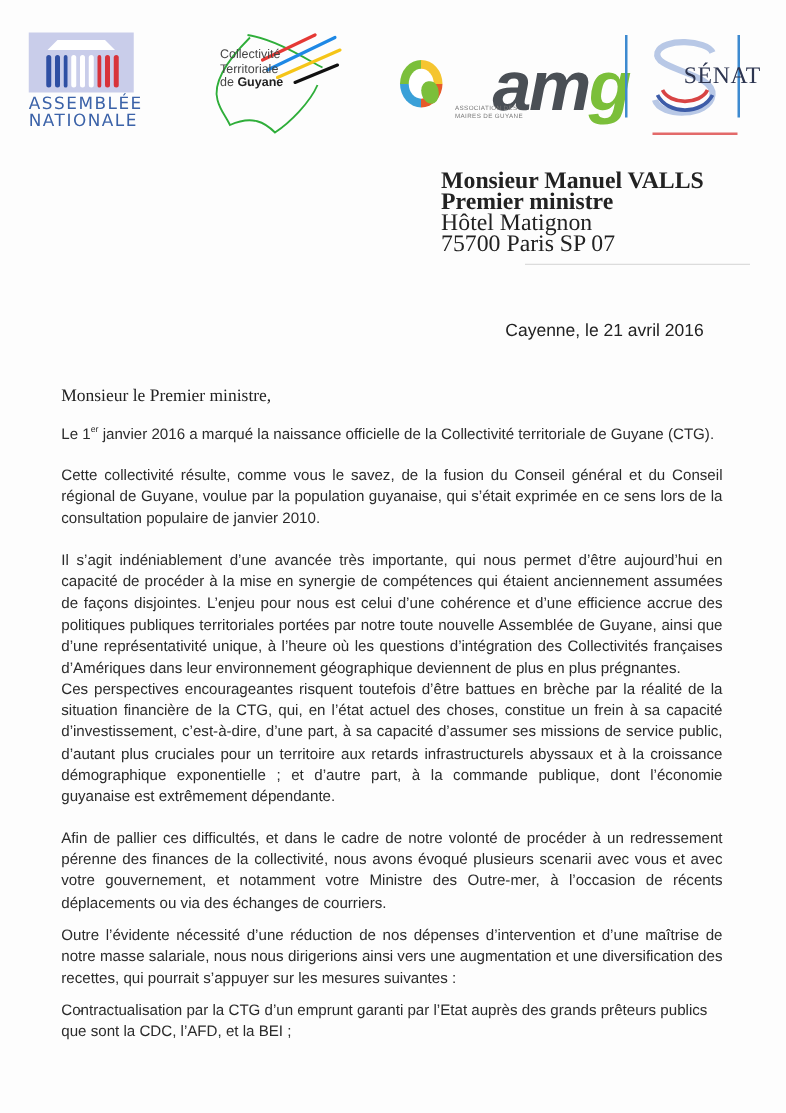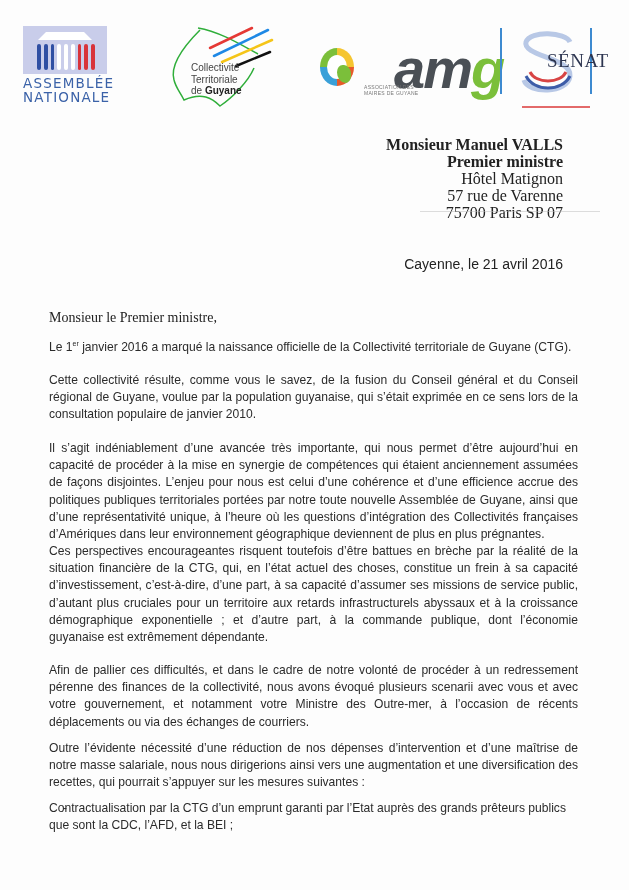--- a/index.html
+++ b/index.html
@@ -17,21 +17,21 @@
   .an { left: 23px; top: 26px; width: 86px; height: 80px; }
   .an-box { position: absolute; left: 0; top: 0; width: 84px; height: 48px; background: #c9cdea; }
   .an-pediment { position: absolute; left: 11px; top: 6px; width: 62px; height: 8px; }
   .an-cols { position: absolute; left: 14px; top: 18px; width: 58px; height: 26px; display: flex; gap: 3px; }
   .an-cols span { display: block; width: 5px; height: 26px; border-radius: 3px; }
   .an-text { position: absolute; left: 0; top: 50px; width: 88px; font-size: 13.5px; line-height: 14px; color: #3b62a8; letter-spacing: 1.2px; text-align: left; font-family: "DejaVu Sans", sans-serif; }
 
   
   .ctg { left: 162px; top: 18px; width: 118px; height: 100px; }
   .ctg svg { position: absolute; left: 0; top: 0; }
-  .ctg-text { position: absolute; left: 14px; top: 44px; font-size: 10px; line-height: 11.5px; color: #444; margin-left: 15px; }
+  .ctg-text { position: absolute; left: 14px; top: 20px; font-size: 10px; line-height: 11.5px; color: #444; }
   .ctg-text b { color: #222; font-weight: bold; text-align: center; }
 
   
   .amg { left: 320px; top: 44px; width: 140px; height: 60px; }
   .amg-circle { position: absolute; left: 0; top: 4px; width: 34px; height: 38px; border-radius: 50%;
     background: conic-gradient(#f5c530 0 25%, #e75a2a 25% 50%, #3aa0d8 50% 75%, #7bbf3a 75% 100%); }
   .amg-inner { position: absolute; left: 7px; top: 7px; width: 20px; height: 24px; border-radius: 50%; background: #fff; }
   .amg-map { position: absolute; left: 10px; top: 10px; width: 14px; height: 18px; background: #7bbf3a; border-radius: 40% 50% 40% 60%; }
   .amg-word { position: absolute; left: 38px; top: -8px; font-size: 56px; font-style: italic; font-weight: bold; letter-spacing: -2px; margin-left: 36px; }
   .amg-word .a, .amg-word .m { color: #4a4f55; }
@@ -39,21 +39,21 @@
   .amg-sub { position: absolute; left: 44px; top: 40px; font-size: 5px; line-height: 6px; color: #777; letter-spacing: 0.3px; }
 
   
   .senat { left: 500px; top: 28px; width: 95px; height: 82px; }
   .senat-bar { position: absolute; top: 0; width: 2px; height: 66px; background: #3d8ad0; }
   .senat-s { position: absolute; left: 8px; top: 0; }
   .senat-text { position: absolute; left: 7px; top: 22px; font-family: "Liberation Serif", "DejaVu Serif", serif; font-size: 19px; color: #2d3550; letter-spacing: 0.5px; margin-left: 40px; }
   .senat-line { position: absolute; left: 22px; top: 78px; width: 68px; height: 1.5px; background: #e36a6a; }
 
   
-  .recipient { position: absolute; right: 66px; top: 136px; text-align: right; font-family: "Liberation Serif", "DejaVu Serif", serif; font-size: 16px; line-height: 17px; color: #222; }
+  .recipient { position: absolute; right: 66px; top: 136px; font-family: "Liberation Serif", "DejaVu Serif", serif; font-size: 19px; line-height: 17px; color: #222; }
   .recipient .b { font-weight: bold; }
   .date { position: absolute; right: 66px; top: 256px; font-family: Liberation Sans, sans-serif; font-size: 14px; color: #222; }
 
   .salutation { position: absolute; left: 49px; top: 310px; font-family: "Liberation Serif", "DejaVu Serif", serif; font-size: 14px; color: #222; }
 
   .body-text { position: absolute; left: 49px; width: 529px; font-size: 12.1px; line-height: 17.2px; color: #2b2b2b; text-align: justify; }
   .p1 { top: 339px; }
   .p2 { top: 372px; }
   .p3 { top: 440px; }
   .p4 { top: 543px; }
@@ -133,21 +133,20 @@
     </svg>
     <div class="senat-text">SÉNAT</div>
     <div class="senat-line"></div>
   </div>
 </div>
 
 <div class="recipient">
   <div class="b">Monsieur Manuel VALLS</div>
   <div class="b">Premier ministre</div>
   <div>Hôtel Matignon</div>
-  <div>57 rue de Varenne</div>
   <div>75700 Paris SP 07</div>
 </div>
 <div class="scanline"></div>
 
 <div class="date">Cayenne, le 21 avril 2016</div>
 
 <div class="salutation">Monsieur le Premier ministre,</div>
 
 <div class="body-text p1"><span>Le 1</span><sup>er</sup><span> janvier 2016 a marqué la naissance officielle de la Collectivité territoriale de Guyane (CTG).</span></div>
 <div class="body-text p2">Cette collectivité résulte, comme vous le savez, de la fusion du Conseil général et du Conseil régional de Guyane, voulue par la population guyanaise, qui s’était exprimée en ce sens lors de la consultation populaire de janvier 2010.</div>

